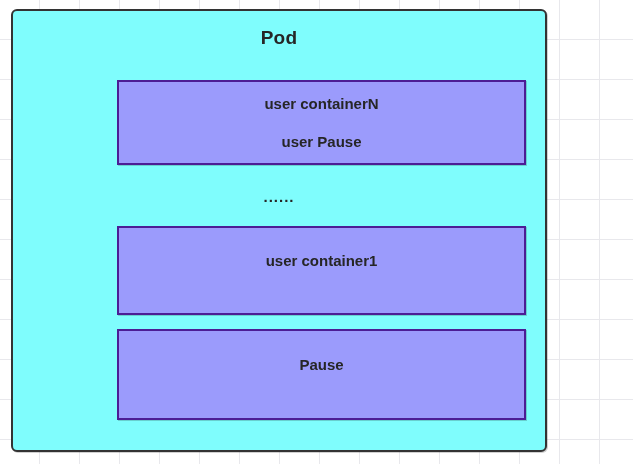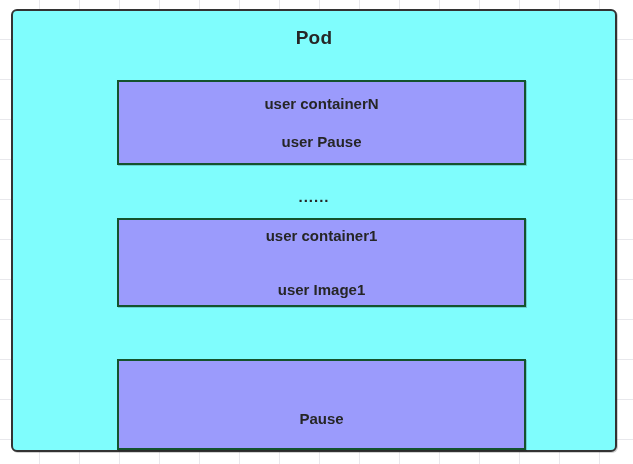--- a/index.html
+++ b/index.html
@@ -28,21 +28,21 @@
       linear-gradient(to bottom, #e8e8ec 1px, transparent 1px);
     background-size: 40px 40px;
     background-position: -1px -1px;
   }
 
   
   #pod-box {
     position: absolute;
     left: 11px;
     top: 9px;
-    width: 606px;
+    width: 536px;
     height: 443px;
     box-sizing: border-box;
     background-color: #7ffdfd;
     border: 2px solid #333333;
     border-radius: 6px;
     box-shadow: 1px 1px 0 rgba(0,0,0,0.18);
   }
 
   #pod-title {
     position: absolute;
@@ -56,21 +56,21 @@
     letter-spacing: 0.2px;
   }
 
   
   .container-box {
     position: absolute;
     left: 104px;          
     width: 409px;
     box-sizing: border-box;
     background-color: #9b9bfc;
-    border: 2px solid #14532d;
+    border: 2px solid #4c1d95;
     display: flex;
     flex-direction: column;
     align-items: center;
     justify-content: center;
     box-shadow: 1px 1px 0 rgba(0,0,0,0.18);
   }
 
   .box-line {
     text-align: center;
     font-size: 15px;
@@ -83,28 +83,27 @@
   }
   .box-line.secondary {
     margin-bottom: 0;
   }
 
   #container-box-n {
     top: 69px;
     height: 85px;
   }
   #container-box-1 {
-    top: 207px;
+    top: 215px;
     height: 89px;
     gap: 16px;
   }
   #container-box-pause {
-    top: 348px;
+    top: 318px;
     height: 91px;
-    justify-content: flex-end;
   }
 
   #ellipsis-label {
     position: absolute;
     left: 0;
     top: 177px;
     width: 100%;
     text-align: center;
     font-size: 15px;
     font-weight: bold;
@@ -123,20 +122,19 @@
 
   <div id="container-box-n" class="container-box">
     <div class="box-line primary">user containerN</div>
     <div class="box-line secondary">user Pause</div>
   </div>
 
   <div id="ellipsis-label">......</div>
 
   <div id="container-box-1" class="container-box">
     <div class="box-line primary">user container1</div>
-    <div class="box-line secondary">user Image1</div>
   </div>
 
   <div id="container-box-pause" class="container-box">
     <div class="box-line primary">Pause</div>
   </div>
 
 </div>
 
 </body></html>

